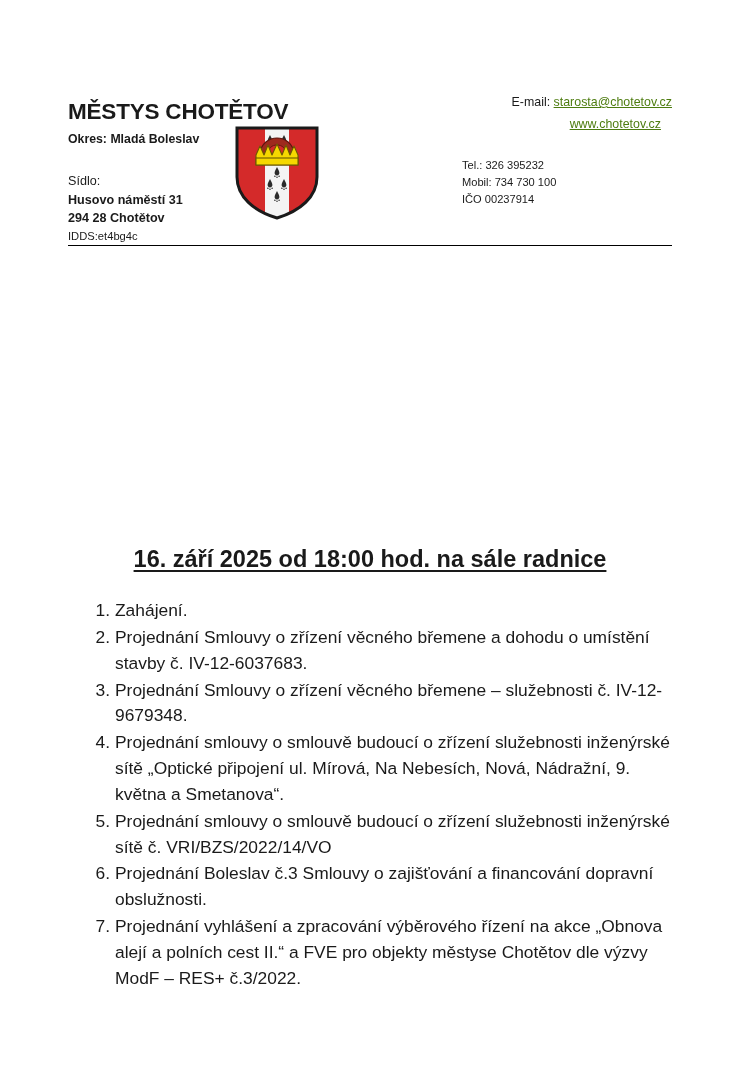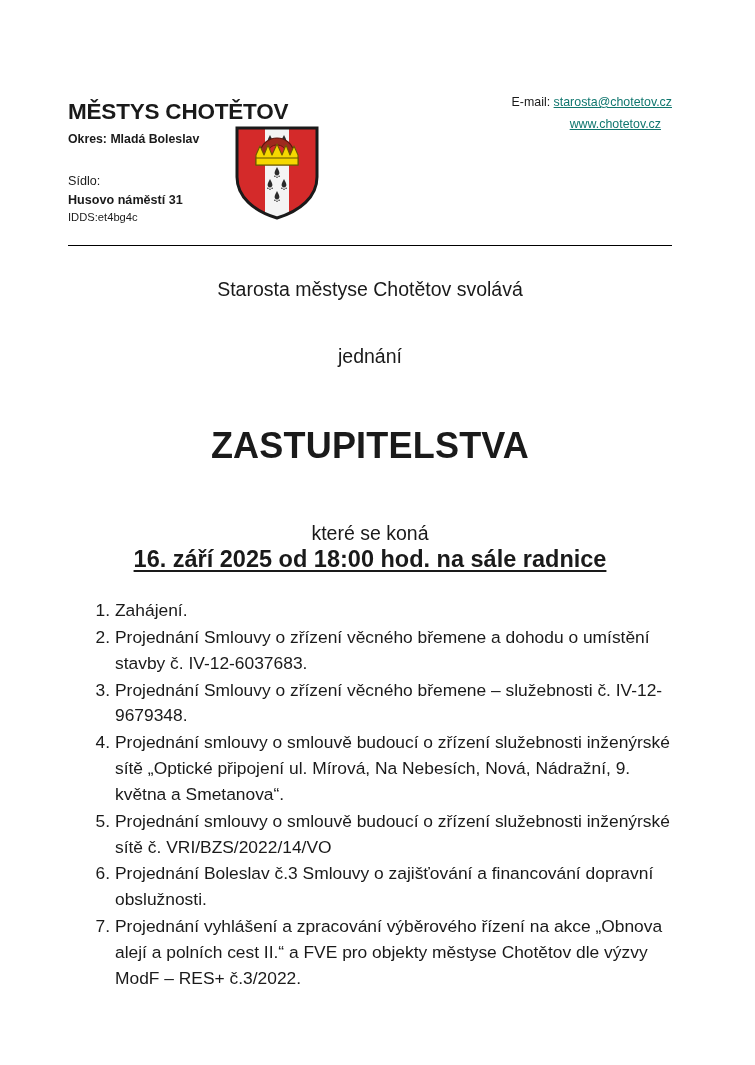--- a/index.html
+++ b/index.html
@@ -108,21 +108,21 @@
   }
   .contact-line-web {
     font-size: 12.4px;
     line-height: 1.0;
     margin: 0;
     text-align: right;
     padding-right: 11px;
     white-space: nowrap;
   }
   .link {
-    color: #0f766e;
+    color: #4d7c0f;
     text-decoration: underline;
   }
   .phones {
     margin-top: 26px;
   }
   .phone-line {
     font-size: 11.1px;
     line-height: 1.52;
     margin: 0;
     text-align: left;
@@ -223,20 +223,21 @@
 <div class="page">
 
   <div class="header">
 
     <div class="header-left">
       <h1 class="org-name">MĚSTYS CHOTĚTOV</h1>
       <p class="district">Okres: Mladá Boleslav</p>
       <div class="seat-block">
         <p class="seat-label">Sídlo:</p>
         <p class="seat-line">Husovo náměstí 31</p>
+        <p class="seat-line">294 28 Chotětov</p>
         <p class="idds-line">IDDS:et4bg4c</p>
       </div>
     </div>
 
     <div class="coat-of-arms">
       <svg viewBox="0 0 86 96" xmlns="http://www.w3.org/2000/svg">
         <defs>
           <clipPath id="shieldClip">
             <path d="M3 3 H83 V52 C83 72 66 86 43 93 C20 86 3 72 3 52 Z"></path>
           </clipPath>
@@ -298,31 +299,30 @@
     </div>
 
     <div class="header-right">
       <p class="contact-line-email">
         <span>E-mail:</span>
         <a class="link" href="#">starosta@chotetov.cz</a>
       </p>
       <p class="contact-line-web">
         <a class="link" href="#">www.chotetov.cz</a>
       </p>
+      <div class="phones">
+        <p class="phone-line">Tel.: 326 395232</p>
+        <p class="phone-line">Mobil: 734 730 100</p>
+        <p class="phone-line">IČO 00237914</p>
+      </div>
     </div>
   </div>
 
   <hr class="divider">
 
-  <div class="invitation">
-    <p class="inv-line-1">Starosta městyse Chotětov svolává</p>
-    <p class="inv-line-2">jednání</p>
-    <p class="inv-headline">ZASTUPITELSTVA</p>
-    <p class="inv-line-3">které se koná</p>
-  </div>
 
   <div class="datetime">
     <span>16. září 2025 od 18:00 hod. na sále radnice</span>
   </div>
 
   <ol class="agenda">
     <li class="agenda-item">
       <span class="agenda-num">1.</span>
       <span class="agenda-text">Zahájení.</span>
     </li>

